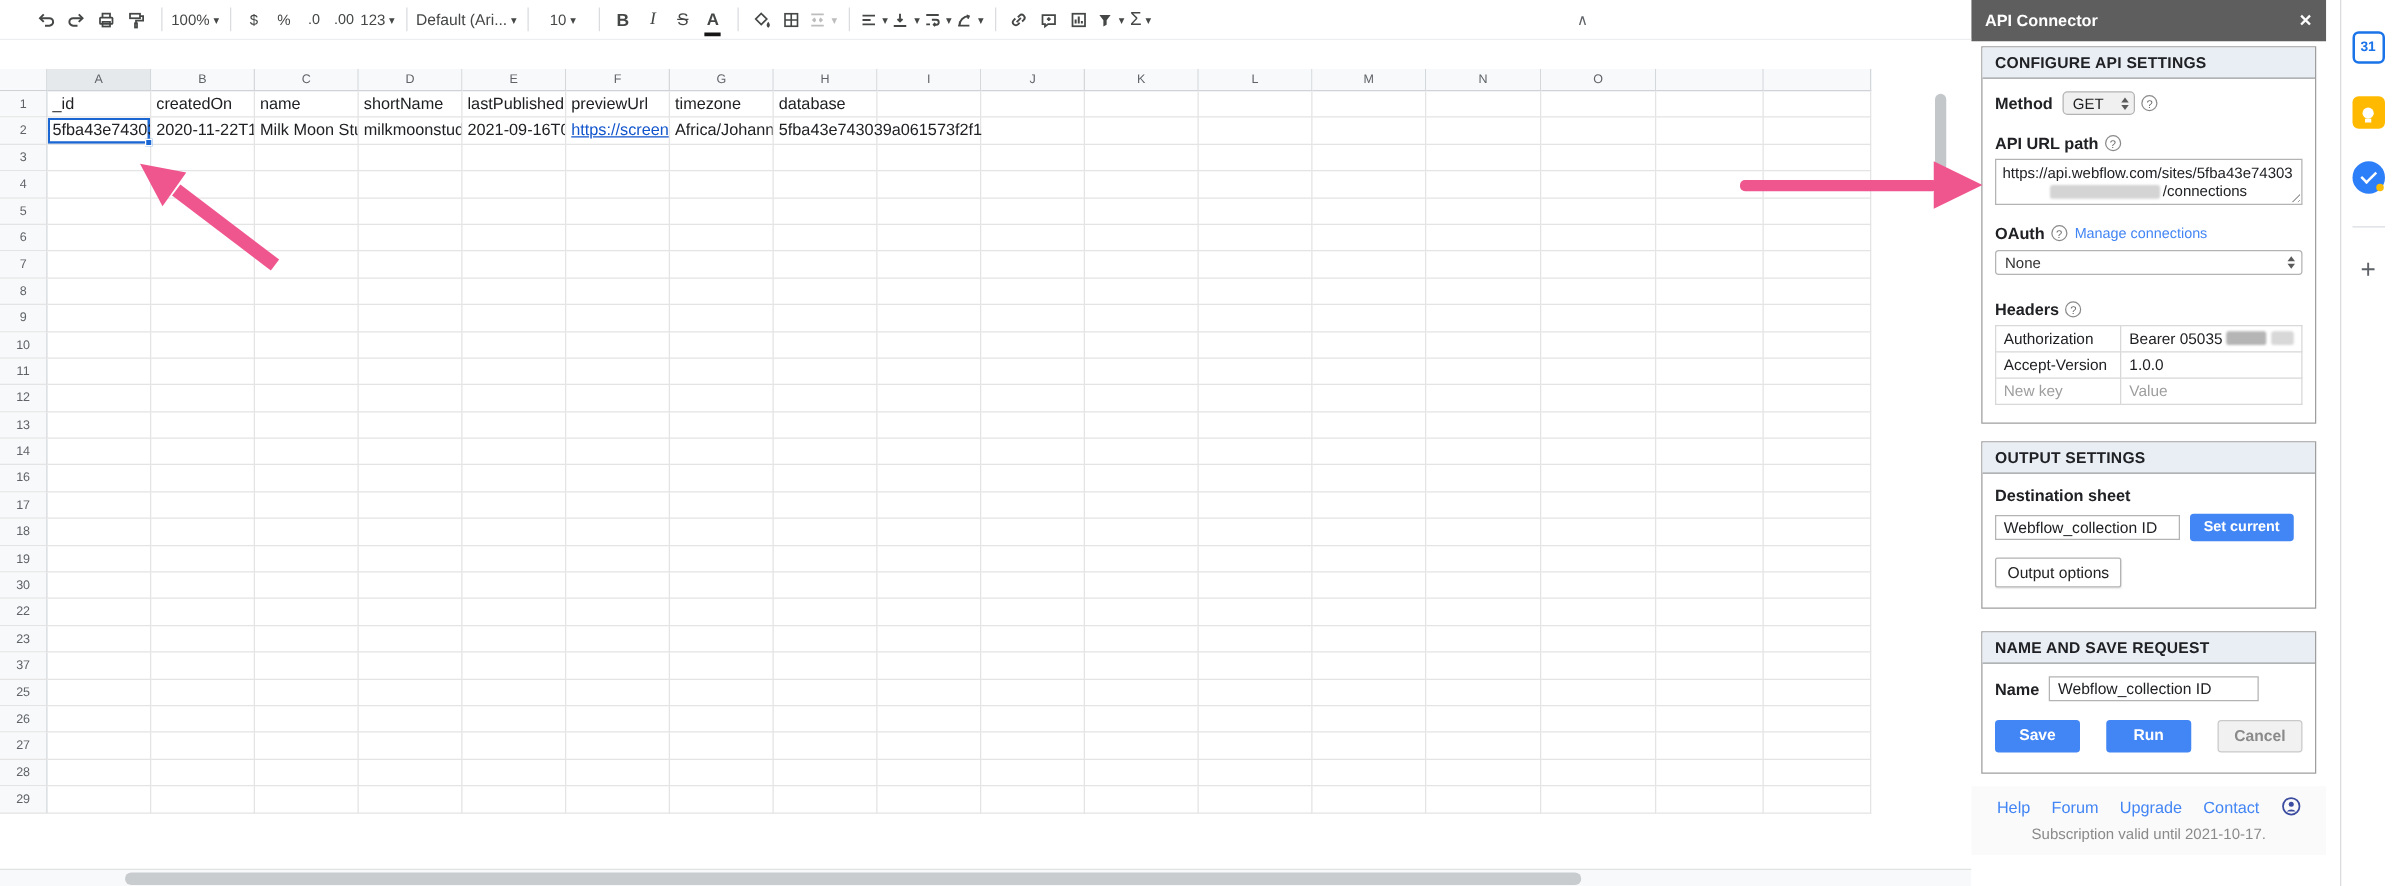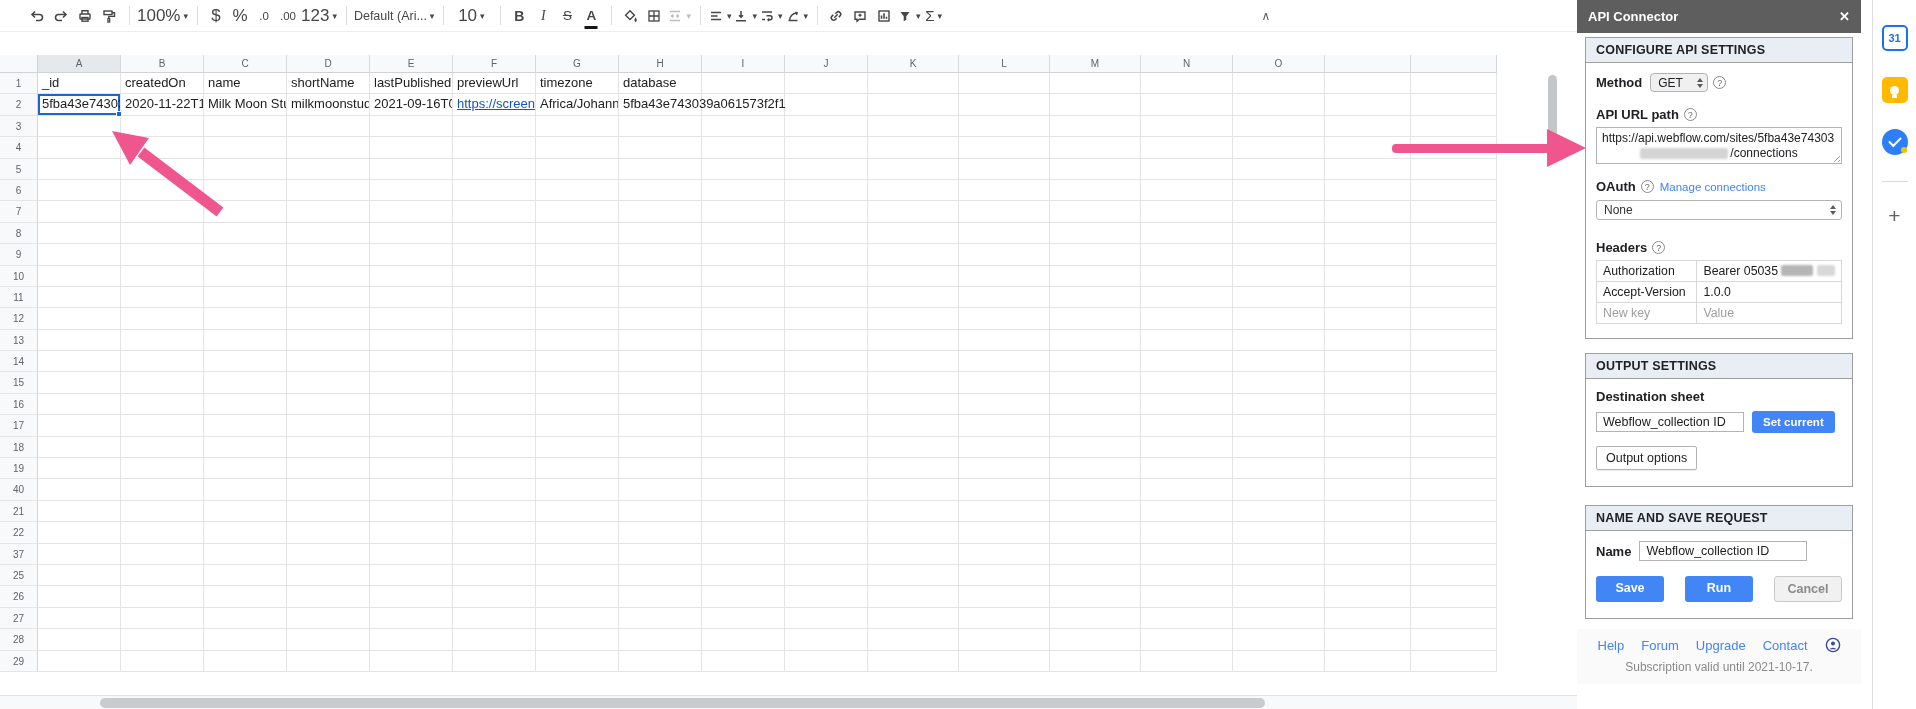--- a/index.html
+++ b/index.html
@@ -8,21 +8,21 @@
 
   
   .main { position:relative; width:1577px; height:709px; background:#fff; }
 
   .toolbar { height:32px; display:flex; align-items:center; padding-left:26px; border-bottom:1px solid #eceeef; color:#444746; }
   .tbtn { display:inline-flex; align-items:center; justify-content:center; min-width:22px; height:24px; margin-right:2px; font-size:13px; color:#444746; border-radius:3px; }
   .tbtn svg { display:block; }
   .sep { width:1px; height:19px; background:#dadce0; margin:0 7px; flex:none; }
   .caret::after { content:"▾"; font-size:9px; color:#444746; margin-left:3px; }
   .caret-gray::after { content:"▾"; font-size:9px; color:#bdbdbd; margin-left:3px; }
-  .ztext { font-size:17px; }
+  .ztext { font-size:12px; }
   .fontname { font-size:12.5px; max-width:76px; white-space:nowrap; overflow:hidden; }
   .bold-b { font-weight:bold; font-size:14px; }
   .ital-i { font-style:italic; font-family:"Liberation Serif",serif; font-size:14px; }
   .strike-s { text-decoration:line-through; font-size:13.5px; }
   .txtcolor { position:relative; font-size:13.5px; font-weight:bold; }
   .txtcolor i { position:absolute; left:50%; transform:translateX(-50%); bottom:-1px; width:13px; height:3px; background:#151515; }
   .sigma { font-size:15px; }
   .dec { font-size:11.5px; letter-spacing:0; }
   .collapse { margin-left:auto; margin-right:300px; color:#5f6368; }
   .collapse::after { content:"\2227"; font-size:12px; }
@@ -551,40 +551,20 @@
             <div class="cell" style="width: 83px;"></div>
             <div class="cell" style="width: 91px;"></div>
             <div class="cell" style="width: 91px;"></div>
             <div class="cell" style="width: 91px;"></div>
             <div class="cell" style="width: 92px;"></div>
             <div class="cell" style="width: 92px;"></div>
             <div class="cell" style="width: 86px;"></div>
             <div class="cell" style="width: 86px;"></div>
           </div>
           <div class="grow">
-            <div class="rownum">15</div>
-            <div class="cell" style="width: 83px;"></div>
-            <div class="cell" style="width: 83px;"></div>
-            <div class="cell" style="width: 83px;"></div>
-            <div class="cell" style="width: 83px;"></div>
-            <div class="cell" style="width: 83px;"></div>
-            <div class="cell" style="width: 83px;"></div>
-            <div class="cell" style="width: 83px;"></div>
-            <div class="cell" style="width: 83px;"></div>
-            <div class="cell" style="width: 83px;"></div>
-            <div class="cell" style="width: 83px;"></div>
-            <div class="cell" style="width: 91px;"></div>
-            <div class="cell" style="width: 91px;"></div>
-            <div class="cell" style="width: 91px;"></div>
-            <div class="cell" style="width: 92px;"></div>
-            <div class="cell" style="width: 92px;"></div>
-            <div class="cell" style="width: 86px;"></div>
-            <div class="cell" style="width: 86px;"></div>
-          </div>
-          <div class="grow">
             <div class="rownum">16</div>
             <div class="cell" style="width: 83px;"></div>
             <div class="cell" style="width: 83px;"></div>
             <div class="cell" style="width: 83px;"></div>
             <div class="cell" style="width: 83px;"></div>
             <div class="cell" style="width: 83px;"></div>
             <div class="cell" style="width: 83px;"></div>
             <div class="cell" style="width: 83px;"></div>
             <div class="cell" style="width: 83px;"></div>
             <div class="cell" style="width: 83px;"></div>
@@ -651,61 +631,61 @@
             <div class="cell" style="width: 83px;"></div>
             <div class="cell" style="width: 91px;"></div>
             <div class="cell" style="width: 91px;"></div>
             <div class="cell" style="width: 91px;"></div>
             <div class="cell" style="width: 92px;"></div>
             <div class="cell" style="width: 92px;"></div>
             <div class="cell" style="width: 86px;"></div>
             <div class="cell" style="width: 86px;"></div>
           </div>
           <div class="grow">
-            <div class="rownum">40</div>
-            <div class="cell" style="width: 83px;"></div>
-            <div class="cell" style="width: 83px;"></div>
-            <div class="cell" style="width: 83px;"></div>
-            <div class="cell" style="width: 83px;"></div>
-            <div class="cell" style="width: 83px;"></div>
-            <div class="cell" style="width: 83px;"></div>
-            <div class="cell" style="width: 83px;"></div>
-            <div class="cell" style="width: 83px;"></div>
-            <div class="cell" style="width: 83px;"></div>
-            <div class="cell" style="width: 83px;"></div>
-            <div class="cell" style="width: 91px;"></div>
-            <div class="cell" style="width: 91px;"></div>
-            <div class="cell" style="width: 91px;"></div>
-            <div class="cell" style="width: 92px;"></div>
-            <div class="cell" style="width: 92px;"></div>
-            <div class="cell" style="width: 86px;"></div>
-            <div class="cell" style="width: 86px;"></div>
-          </div>
-          <div class="grow">
-            <div class="rownum">21</div>
+            <div class="rownum">30</div>
             <div class="cell" style="width: 83px;"></div>
             <div class="cell" style="width: 83px;"></div>
             <div class="cell" style="width: 83px;"></div>
             <div class="cell" style="width: 83px;"></div>
             <div class="cell" style="width: 83px;"></div>
             <div class="cell" style="width: 83px;"></div>
             <div class="cell" style="width: 83px;"></div>
             <div class="cell" style="width: 83px;"></div>
             <div class="cell" style="width: 83px;"></div>
             <div class="cell" style="width: 83px;"></div>
             <div class="cell" style="width: 91px;"></div>
             <div class="cell" style="width: 91px;"></div>
             <div class="cell" style="width: 91px;"></div>
             <div class="cell" style="width: 92px;"></div>
             <div class="cell" style="width: 92px;"></div>
             <div class="cell" style="width: 86px;"></div>
             <div class="cell" style="width: 86px;"></div>
           </div>
           <div class="grow">
             <div class="rownum">22</div>
+            <div class="cell" style="width: 83px;"></div>
+            <div class="cell" style="width: 83px;"></div>
+            <div class="cell" style="width: 83px;"></div>
+            <div class="cell" style="width: 83px;"></div>
+            <div class="cell" style="width: 83px;"></div>
+            <div class="cell" style="width: 83px;"></div>
+            <div class="cell" style="width: 83px;"></div>
+            <div class="cell" style="width: 83px;"></div>
+            <div class="cell" style="width: 83px;"></div>
+            <div class="cell" style="width: 83px;"></div>
+            <div class="cell" style="width: 91px;"></div>
+            <div class="cell" style="width: 91px;"></div>
+            <div class="cell" style="width: 91px;"></div>
+            <div class="cell" style="width: 92px;"></div>
+            <div class="cell" style="width: 92px;"></div>
+            <div class="cell" style="width: 86px;"></div>
+            <div class="cell" style="width: 86px;"></div>
+          </div>
+          <div class="grow">
+            <div class="rownum">23</div>
             <div class="cell" style="width: 83px;"></div>
             <div class="cell" style="width: 83px;"></div>
             <div class="cell" style="width: 83px;"></div>
             <div class="cell" style="width: 83px;"></div>
             <div class="cell" style="width: 83px;"></div>
             <div class="cell" style="width: 83px;"></div>
             <div class="cell" style="width: 83px;"></div>
             <div class="cell" style="width: 83px;"></div>
             <div class="cell" style="width: 83px;"></div>
             <div class="cell" style="width: 83px;"></div>

